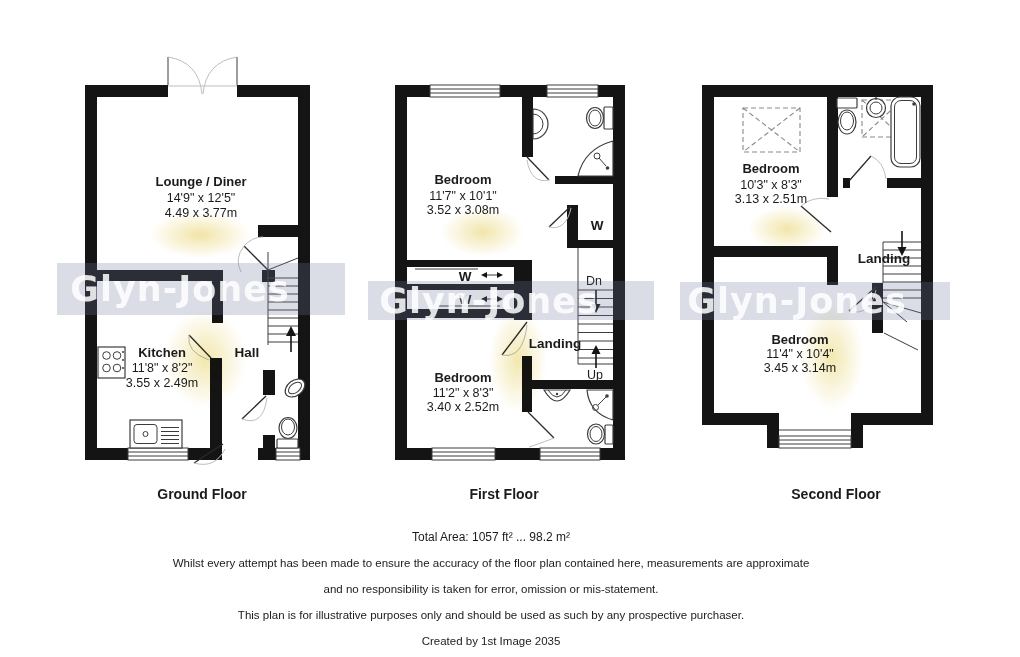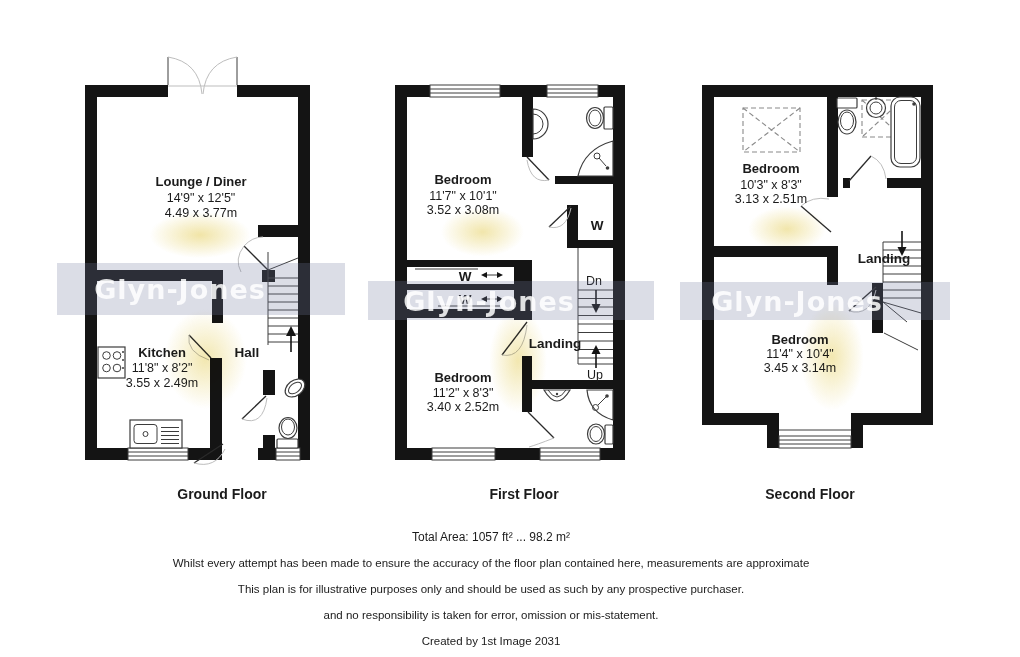--- a/index.html
+++ b/index.html
@@ -15,25 +15,25 @@
   .leaf{stroke:#2a2a2a;stroke-width:1.3;fill:none;}
   .swing{stroke:#bdbdbd;stroke-width:1;fill:none;}
   .dashline{stroke:#8a8a8a;stroke-width:1.1;fill:none;stroke-dasharray:5 3;}
   .arrow{fill:#141414;}
   .svgtxt-name{font-weight:bold;font-size:13px;fill:#1b1b1b;}
   .svgtxt-dim{font-size:12.5px;fill:#1b1b1b;}
   .svgtxt-label{font-weight:bold;font-size:13.5px;fill:#1b1b1b;}
   .svgtxt-dir{font-size:12.5px;fill:#1b1b1b;}
   .sun{position:absolute;border-radius:50%;mix-blend-mode:multiply;pointer-events:none;}
   .wm-band{position:absolute;background:rgba(116,124,158,0.26);pointer-events:none;}
-  .wm-text{position:absolute;transform:translate(-50%,-50%);font-size:27px;font-weight:bold;
+  .wm-text{position:absolute;transform:translate(-50%,-50%);font-size:35px;font-weight:bold;
            letter-spacing:1px;color:rgba(255,255,255,0.85);white-space:nowrap;pointer-events:none;
            font-family:"DejaVu Sans",sans-serif;}
   .floor-title{position:absolute;transform:translateX(-50%);top:486px;font-weight:bold;
-               font-size:14px;color:#1b1b1b;white-space:nowrap;margin-left:20px;}
+               font-size:14px;color:#1b1b1b;white-space:nowrap;}
   .footer{position:absolute;left:0;top:530px;width:982px;text-align:center;color:#1b1b1b;}
   .total-area{font-size:12px;margin:0 0 10px 0;}
   .disc{font-size:11.5px;line-height:14px;margin:12px;}
 </style>
 </head>
 <body>
 
 <div class="canvas">
 
   <svg class="plan-svg" width="1020" height="657" viewBox="0 0 1020 657">
@@ -399,23 +399,23 @@
 
   <div class="wm-band" style="left:57px;top:263px;width:288px;height:52px;"></div>
   <div class="wm-band" style="left:368px;top:281px;width:286px;height:39px;"></div>
   <div class="wm-band" style="left:680px;top:282px;width:270px;height:38px;"></div>
   <div class="wm-text" style="left:180px;top:289px;">Glyn-Jones</div>
   <div class="wm-text" style="left:489px;top:301px;">Glyn-Jones</div>
   <div class="wm-text" style="left:797px;top:301px;">Glyn-Jones</div>
 
   <div class="floor-title" style="left:202px;">Ground Floor</div>
   <div class="floor-title" style="left:504px;">First Floor</div>
-  <div class="floor-title" style="left:790px;">Second Floor</div>
+  <div class="floor-title" style="left:836px;">Second Floor</div>
 
   <div class="footer">
     <p class="total-area">Total Area: 1057 ft² ... 98.2 m²</p>
     <p class="disc">Whilst every attempt has been made to ensure the accuracy of the floor plan contained here, measurements are approximate</p>
+    <p class="disc">and no responsibility is taken for error, omission or mis-statement.</p>
     <p class="disc">This plan is for illustrative purposes only and should be used as such by any prospective purchaser.</p>
-    <p class="disc">and no responsibility is taken for error, omission or mis-statement.</p>
-    <p class="disc">Created by 1st Image 2031</p>
+    <p class="disc">Created by 1st Image 2035</p>
   </div>
 
 </div>
 
 </body></html>

